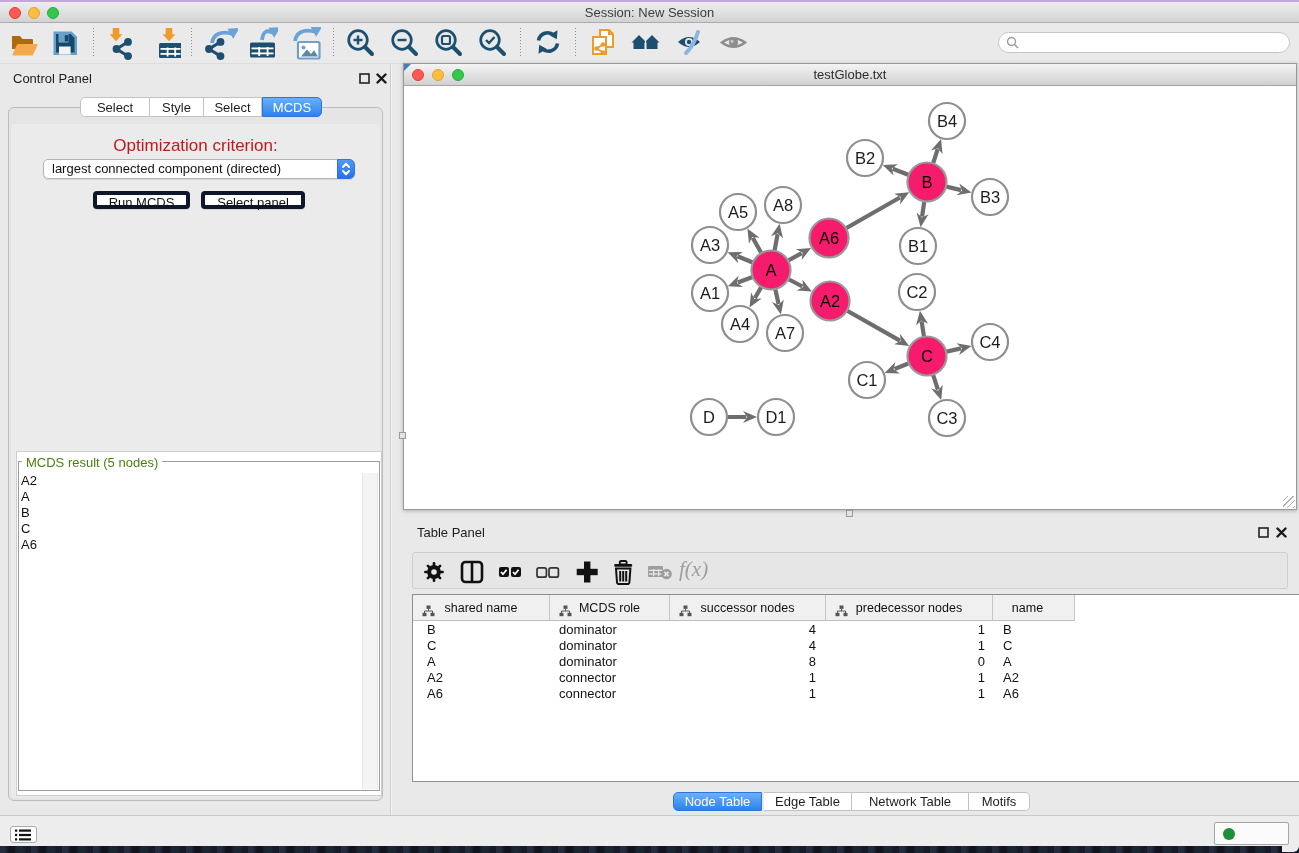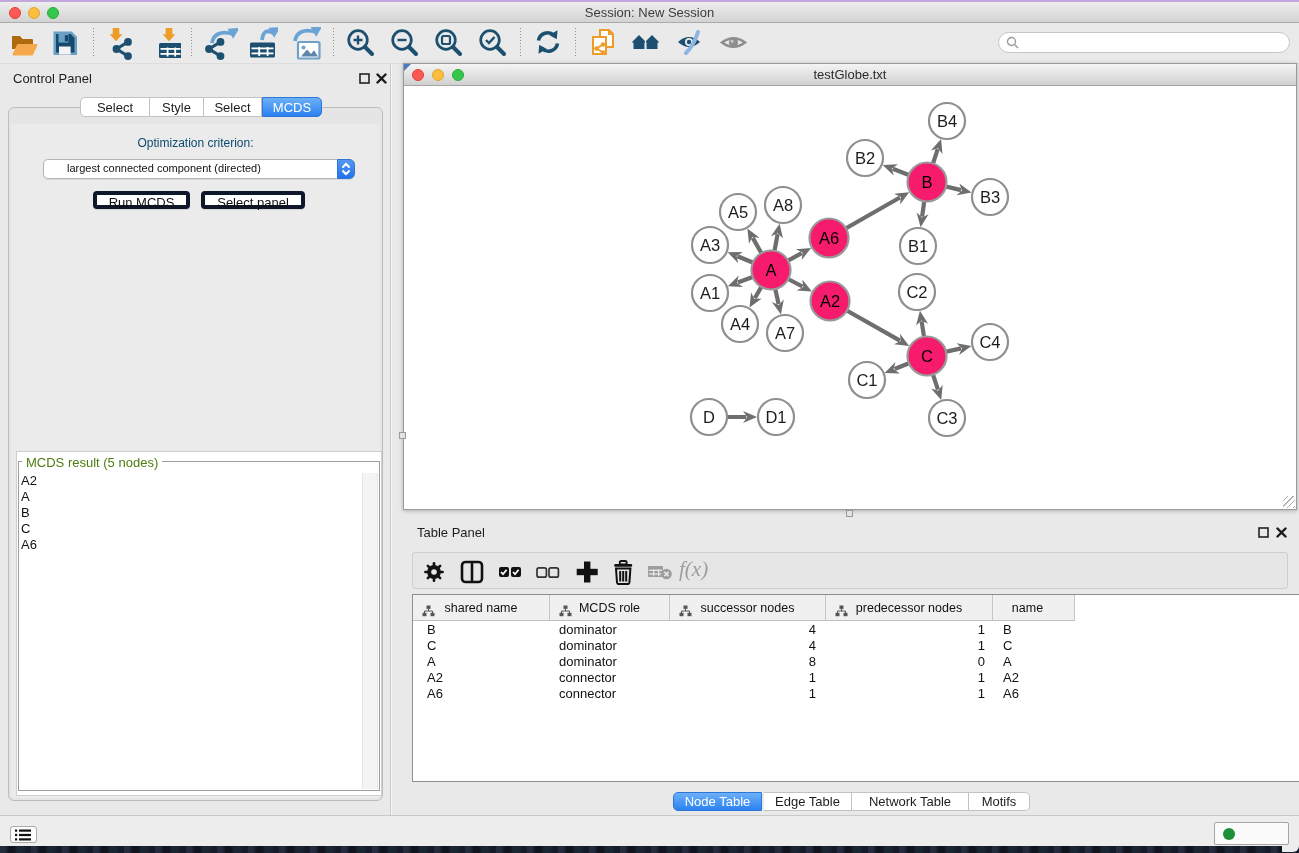--- a/index.html
+++ b/index.html
@@ -20,24 +20,24 @@
 .searchbox { left:998px; top:32px; width:292px; height:21px; background:#fff;
   border:1px solid #c6c6c6; border-radius:11px; }
 
 .cp-title { left:13px; top:71px; font-size:13px; color:#1d1d1d; }
 .panebox { left:8px; top:107px; width:375px; height:694px; background:#e5e5e5;
   border:1px solid #bdbdbd; border-radius:6px; }
 .panebox-inner { left:11px; top:124px; width:369px; height:674px; background:#ebebeb; border-radius:4px; }
 .tab { position:absolute; top:0; height:20px; background:#fff; border:1px solid #c2c2c2;
   font-size:13px; color:#1d1d1f; text-align:center; line-height:19px; }
 .tab.sel { background:linear-gradient(#6cb0f8,#2b82f0); color:#fff; border-color:#2b76d8; }
-.optlabel { left:8px; top:136px; width:375px; text-align:center; font-size:12px; color:#0c4a6e; }
+.optlabel { left:8px; top:136px; width:375px; text-align:center; font-size:17px; color:#b91c1c; }
 .combo { left:43px; top:159px; width:312px; height:20px; background:#fff;
-  border:1px solid #b4b4b4; border-radius:5px; font-size:11px; color:#111;
-  line-height:17px; padding-left:23px; box-shadow:0 1px 1px rgba(0,0,0,.08); }
+  border:1px solid #b4b4b4; border-radius:5px; font-size:13px; color:#111;
+  line-height:17px; padding-left:8px; box-shadow:0 1px 1px rgba(0,0,0,.08); }
 .combo-btn { position:absolute; right:-1px; top:-1px; width:18px; height:20px;
   background:linear-gradient(#5598f5,#2272ec); border-radius:0 6px 6px 0;
   border:1px solid #2b76d8; }
 .btn { height:18px; background:#fff; border:4px solid #0f172a; border-radius:4px;
   font-size:13px; color:#111; text-align:center; line-height:16px;
   box-shadow:0 1px 1px rgba(0,0,0,.10); }
 .mcdsbox { left:16px; top:451px; width:366px; height:345px; background:#fff; border:1px solid #cfcfcf; }
 .fieldset { left:18px; top:461px; width:362px; height:330px; border:1px solid #9e9e9e; }
 .legend { left:22px; top:455px; background:#fff; padding:0 4px; font-size:13px; color:#4d7c0f; }
 .mcds-item { left:21px; font-size:13px; color:#111; }

